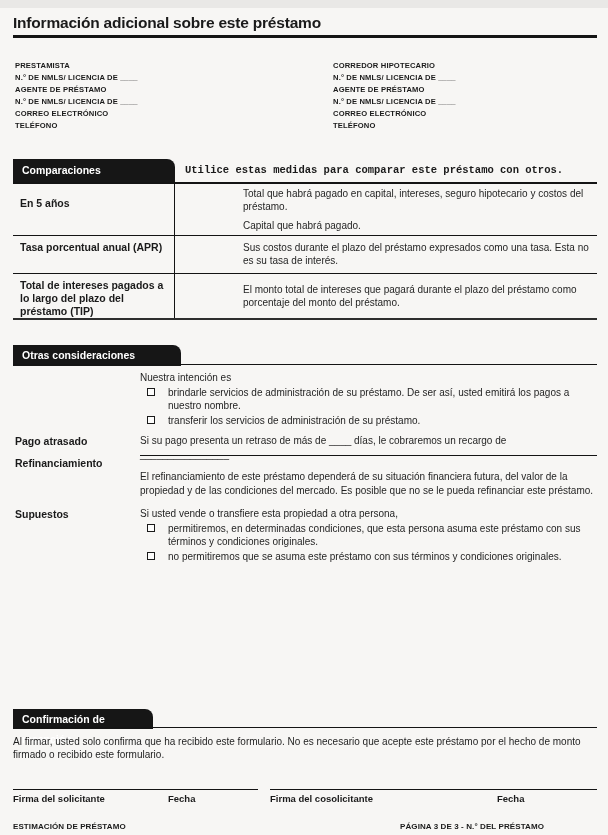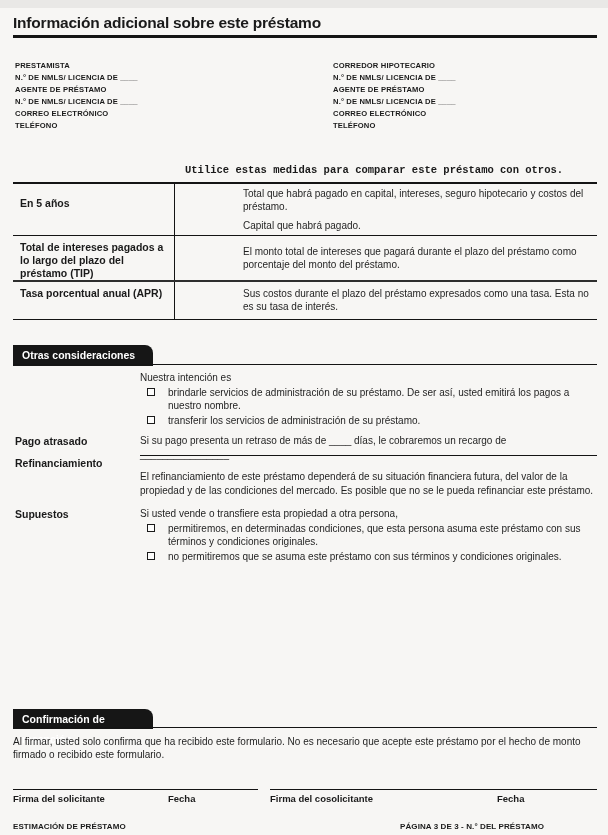--- a/index.html
+++ b/index.html
@@ -17,21 +17,21 @@
   .contact { position:absolute; top:52px; font-size:7.6px; font-weight:700; line-height:12px; letter-spacing:0.15px; }
   .contact-left { left:15px; }
   .contact-right { left:333px; }
   
   .tab {
     position:absolute; left:13px; background:#161616; color:#fff;
     font-weight:700; font-size:10.5px; padding-left:9px;
     border-radius:0 8px 0 0;
   }
   .tab-comparisons { top:151px; width:162px; height:23px; line-height:23px; }
-  .tab-other       { top:337px; width:140px; height:21px; line-height:21px; }
+  .tab-other       { top:337px; width:168px; height:21px; line-height:21px; }
   .tab-confirm     { top:701px; width:140px; height:20px; line-height:20px; }
   .comp-header { position:absolute; left:185px; top:151px; height:23px; line-height:23px; font-weight:700; font-size:10.5px;font-family:Liberation Mono, monospace; }
   .section-rule { position:absolute; left:13px; width:584px; border-bottom:1.6px solid #141414; }
   .rule-other   { top:356px; }
   .rule-confirm { top:719px; }
   
   .comp-table { position:absolute; left:13px; top:174px; width:584px; border-top:2px solid #141414; }
   .comp-row { display:flex; border-bottom:1.6px solid #141414; }
   .comp-row-0 { height:52px; }
   .comp-row-1 { height:38px; }
@@ -88,40 +88,41 @@
 
   <div class="contact contact-right">
     <div>CORREDOR HIPOTECARIO</div>
     <div>N.° DE NMLS/ LICENCIA DE ____</div>
     <div>AGENTE DE PRÉSTAMO</div>
     <div>N.° DE NMLS/ LICENCIA DE ____</div>
     <div>CORREO ELECTRÓNICO</div>
     <div>TELÉFONO</div>
   </div>
 
+  <div class="tab tab-comparisons">Comparaciones</div>
   <div class="comp-header">Utilice estas medidas para comparar este préstamo con otros.</div>
 
   <div class="comp-table">
     <div class="comp-row comp-row-0">
       <div class="comp-label">En 5 años</div>
       <div class="comp-content">
         <p>Total que habrá pagado en capital, intereses, seguro hipotecario y costos del préstamo.</p>
         <p class="gap">Capital que habrá pagado.</p>
       </div>
     </div>
+    <div class="comp-row comp-row-1">
+      <div class="comp-label">Tasa porcentual anual (APR)</div>
+      <div class="comp-content">
+        <p>Sus costos durante el plazo del préstamo expresados como una tasa. Esta no es su tasa de interés.</p>
+      </div>
+    </div>
     <div class="comp-row comp-row-2">
       <div class="comp-label">Total de intereses pagados a lo largo del plazo del préstamo (TIP)</div>
       <div class="comp-content">
         <p>El monto total de intereses que pagará durante el plazo del préstamo como porcentaje del monto del préstamo.</p>
-      </div>
-    </div>
-    <div class="comp-row comp-row-1">
-      <div class="comp-label">Tasa porcentual anual (APR)</div>
-      <div class="comp-content">
-        <p>Sus costos durante el plazo del préstamo expresados como una tasa. Esta no es su tasa de interés.</p>
       </div>
     </div>
   </div>
 
   <div class="tab tab-other">Otras consideraciones</div>
   <div class="section-rule rule-other"></div>
 
   <div class="oc-content c-servicing">
     <div>Nuestra intención es</div>
     <div class="cb-item">

